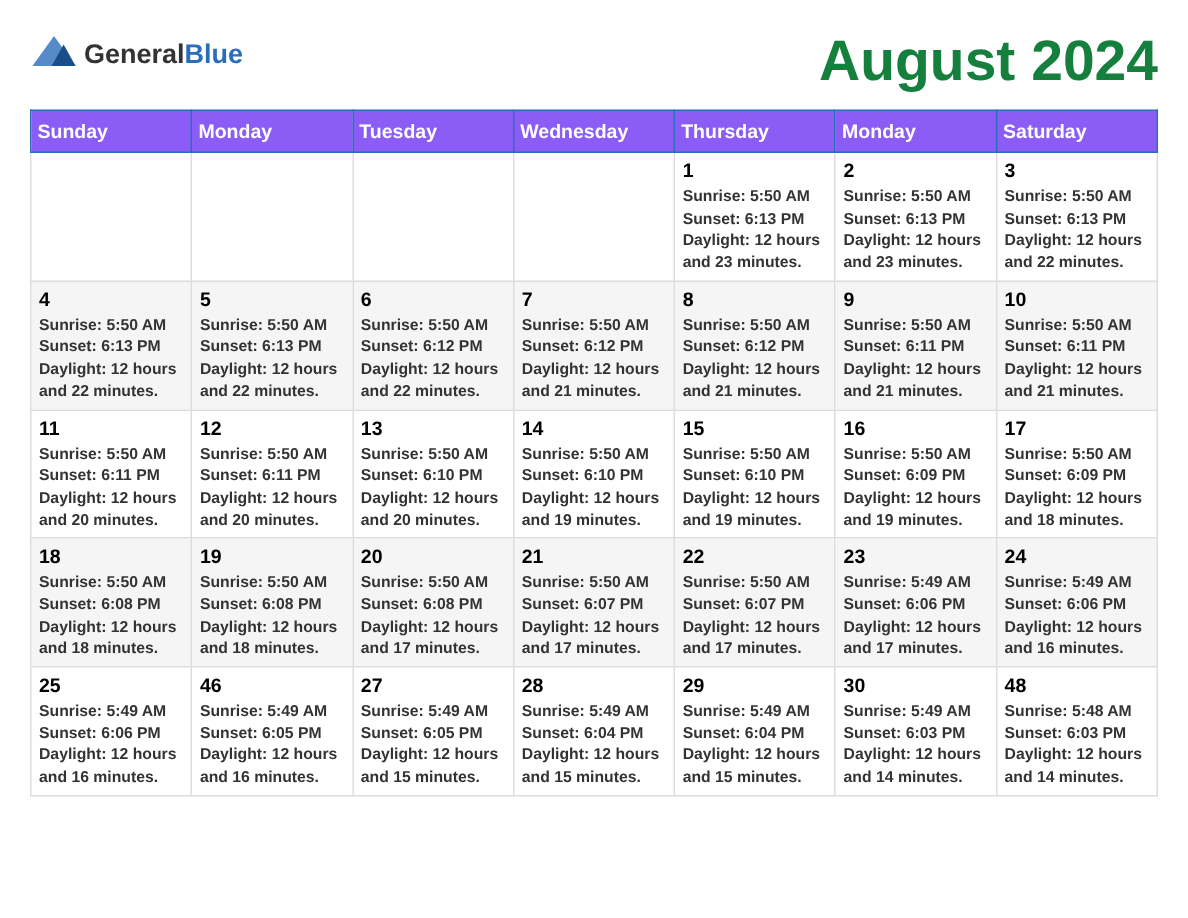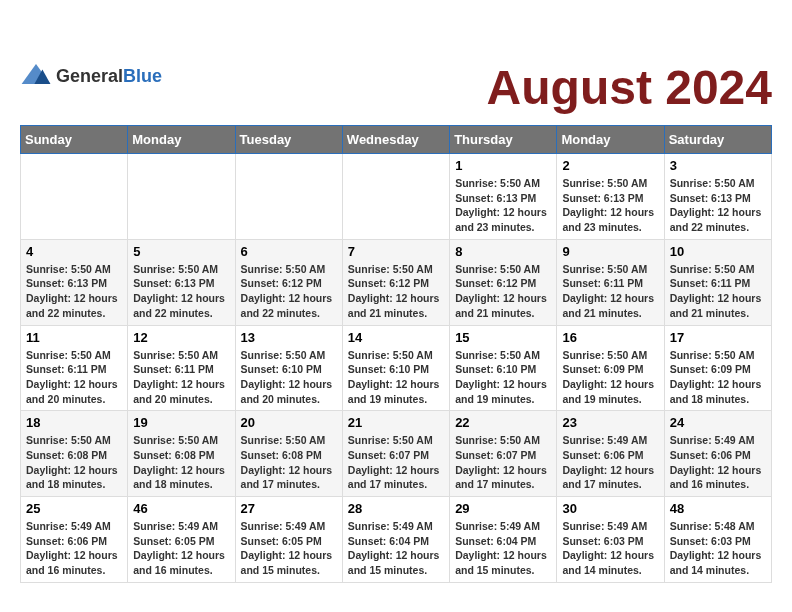--- a/index.html
+++ b/index.html
@@ -8,21 +8,20 @@
       background: #fff;
       width: 792px;
       min-height: 612px;
       padding: 20px;
     }
     .header {
       display: flex;
       justify-content: space-between;
       align-items: flex-start;
       margin-bottom: 10px;
-      margin-top: 40px;
     }
     .logo {
       display: flex;
       align-items: center;
       gap: 4px;
     }
     .logo-text-general {
       font-size: 18px;
       font-weight: bold;
       color: #333;
@@ -33,35 +32,35 @@
       color: #2a6ebb;
     }
     .logo-icon {
       width: 32px;
       height: 32px;
     }
     .title-block {
       text-align: right;
     }
     .main-title {
-      font-size: 48px;
-      font-weight: bold;
-      color: #7f1d1d;
+      font-size: 38px;
+      font-weight: bold;
+      color: #15803d;
     }
     .subtitle {
       font-size: 16px;
       color: #555;
     }
     table {
       width: 100%;
       border-collapse: collapse;
       font-size: 11px;
     }
     th {
-      background-color: #737373;
+      background-color: #8b5cf6;
       color: #fff;
       padding: 6px 4px;
       text-align: left;
       font-size: 13px;
       font-weight: bold;
       border: 1px solid #2a6ebb;
     }
     td {
       border: 1px solid #ddd;
       padding: 4px 5px;

